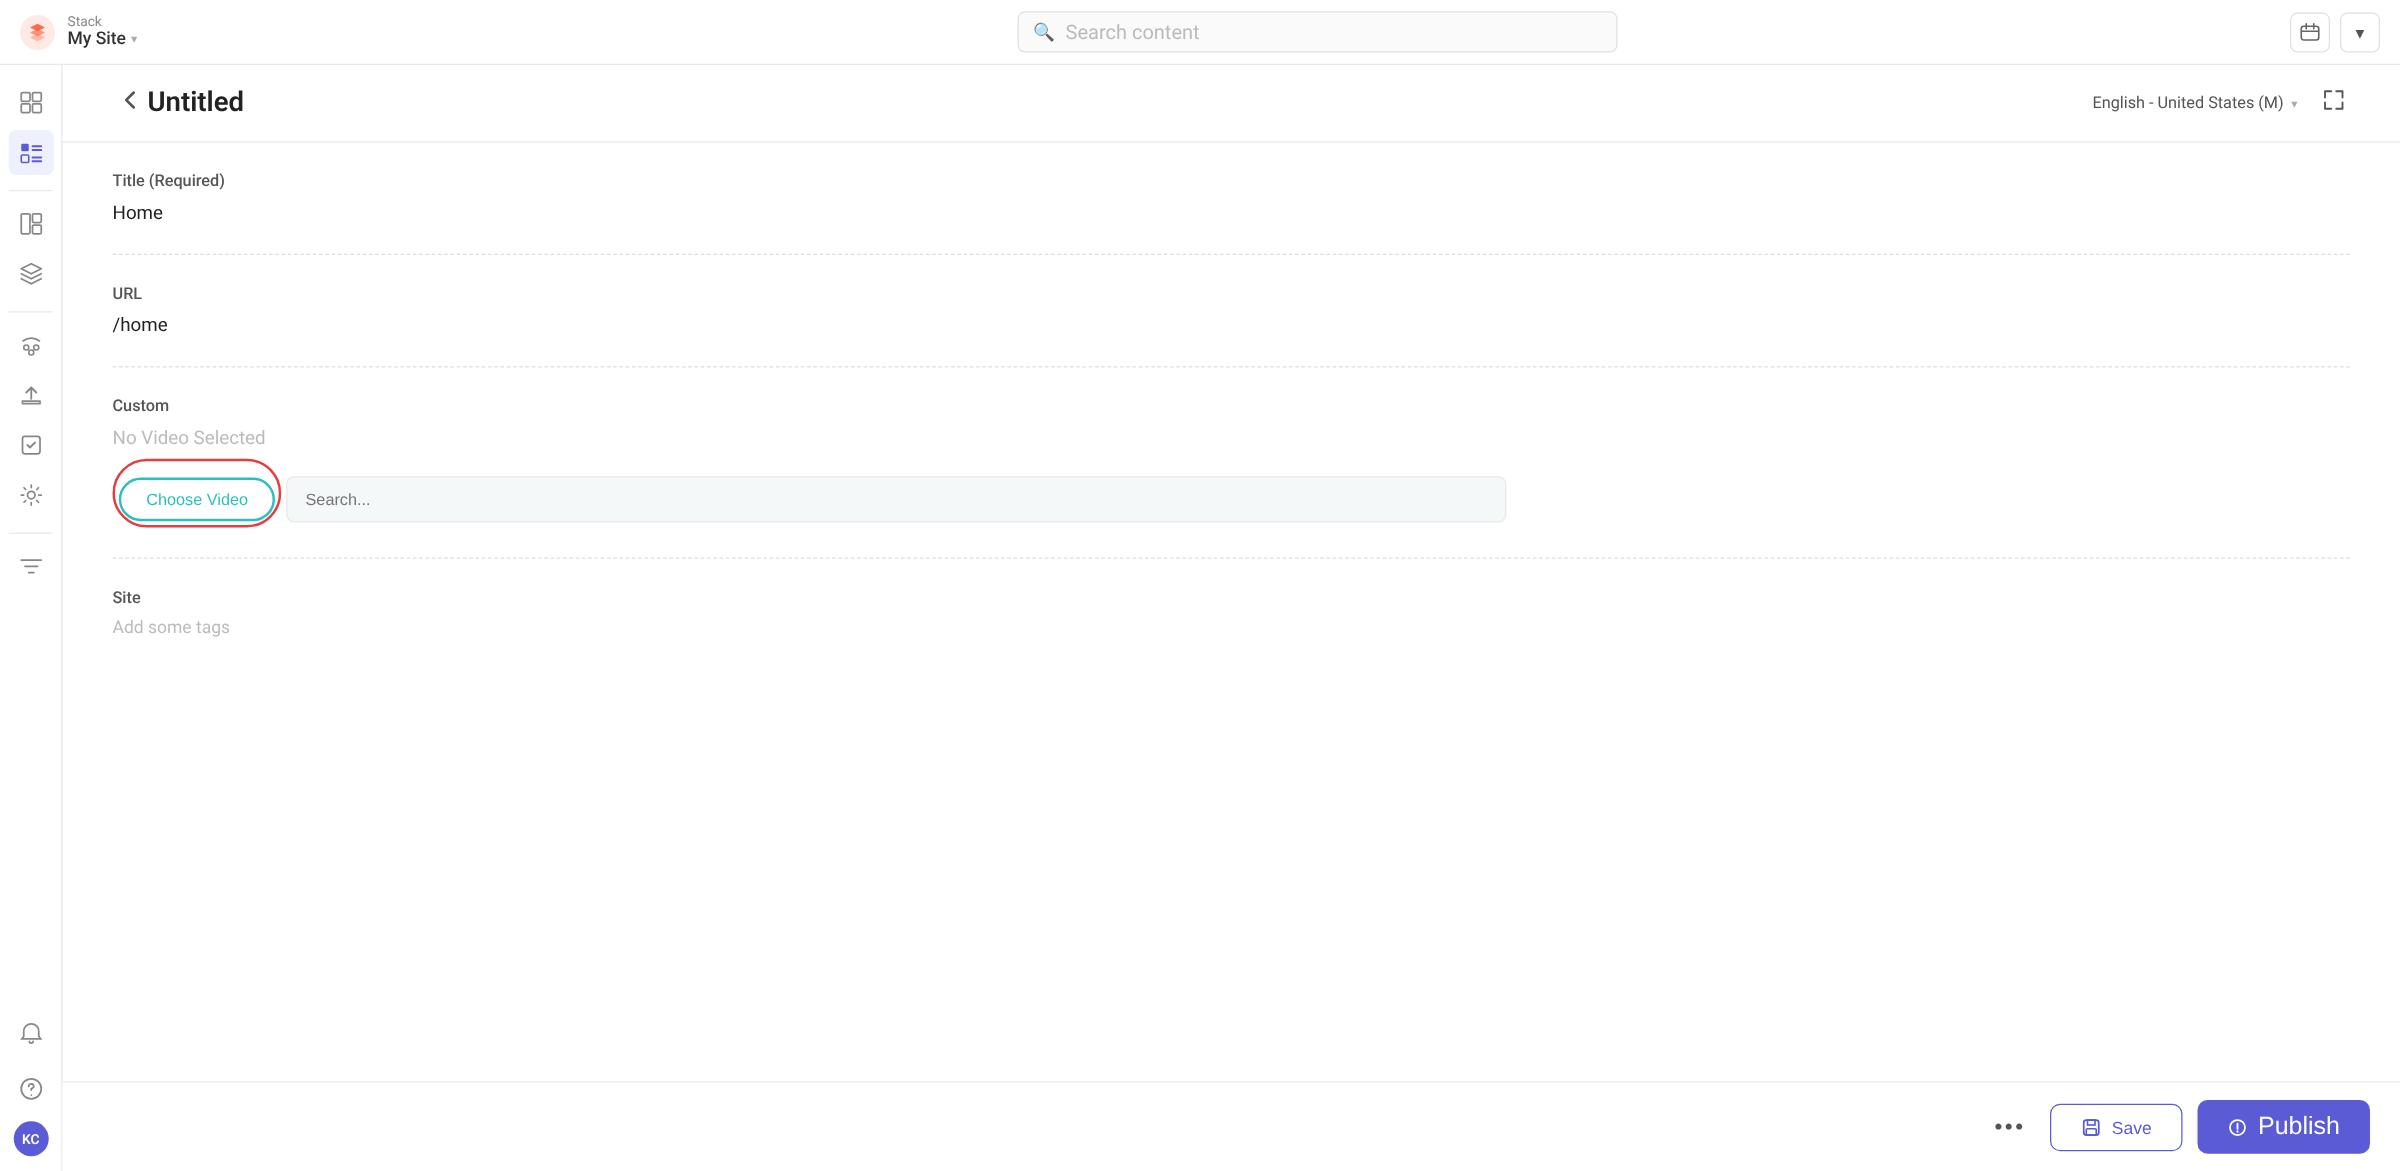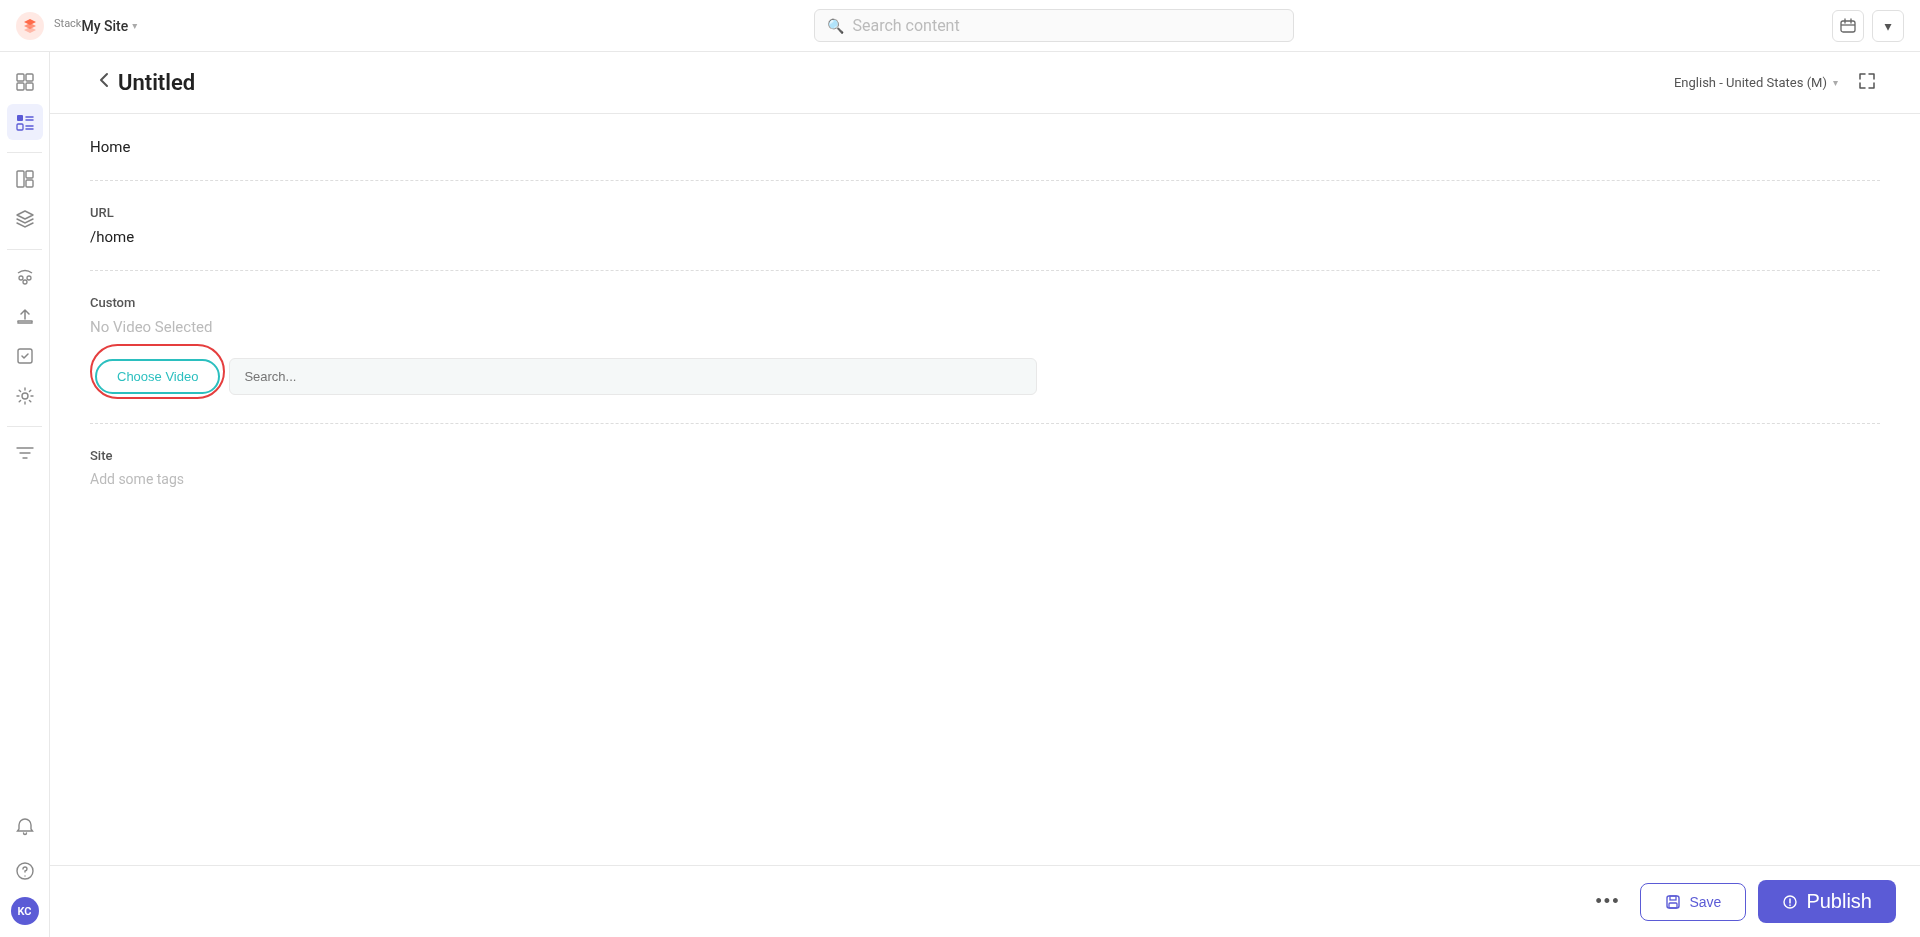--- a/index.html
+++ b/index.html
@@ -21,21 +21,21 @@
       gap: 10px;
       width: 260px;
     }
     .brand-logo {
       width: 28px;
       height: 28px;
       flex-shrink: 0;
     }
     .brand-text {
       display: flex;
-      flex-direction: row;
+      flex-direction: column;
     }
     .brand-stack {
       font-size: 11px;
       color: #888;
       line-height: 1;
     }
     .brand-site {
       font-size: 14px;
       font-weight: 500;
       color: #333;
@@ -244,21 +244,21 @@
       display: inline-block;
       padding: 3px;
       border: 2px solid #e53e3e;
       border-radius: 28px;
       margin-top: 8px;
     }
 
     
     .field-search {
       margin-top: 12px;
-      width: 808px;
+      width: 976px;
       padding: 10px 14px;
       border: 1px solid #e8e8e8;
       border-radius: 6px;
       background: #f5f8f8;
       font-size: 13px;
       color: #aaa;
       outline: none;
     }
 
     
@@ -481,20 +481,21 @@
           <svg width="18" height="18" viewBox="0 0 18 18" fill="none">
             <path d="M2 2h5M2 2v5M16 2h-5M16 2v5M2 16h5M2 16v-5M16 16h-5M16 16v-5" stroke="#555" stroke-width="1.5" stroke-linecap="round"></path>
           </svg>
         </button>
       </div>
     </div>
 
     <div class="form-content">
 
       <div class="form-field">
+        <div class="field-label">Title (Required)</div>
         <div class="field-value">Home</div>
       </div>
 
       <div class="form-field">
         <div class="field-label">URL</div>
         <div class="field-value">/home</div>
       </div>
 
       <div class="form-field">
         <div class="field-label">Custom</div>

